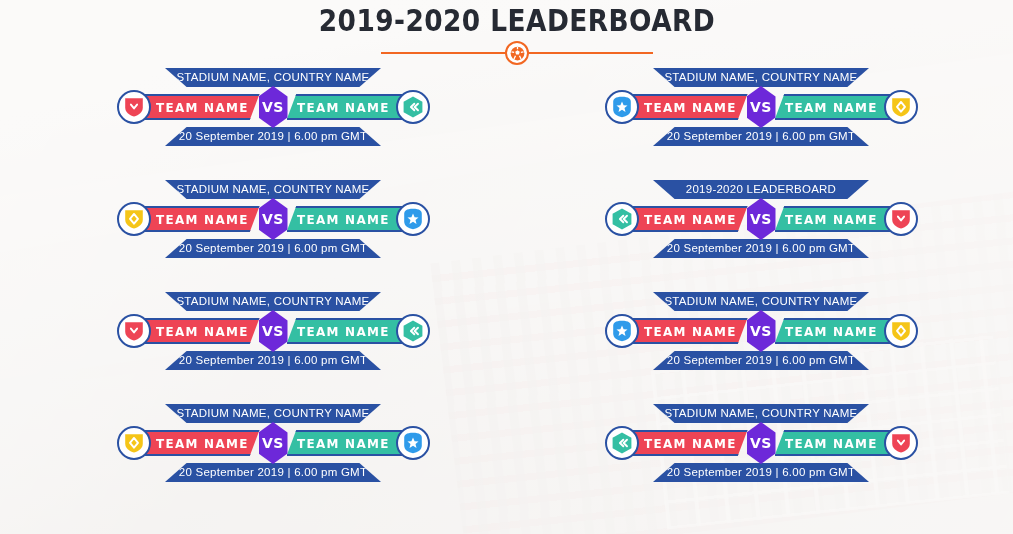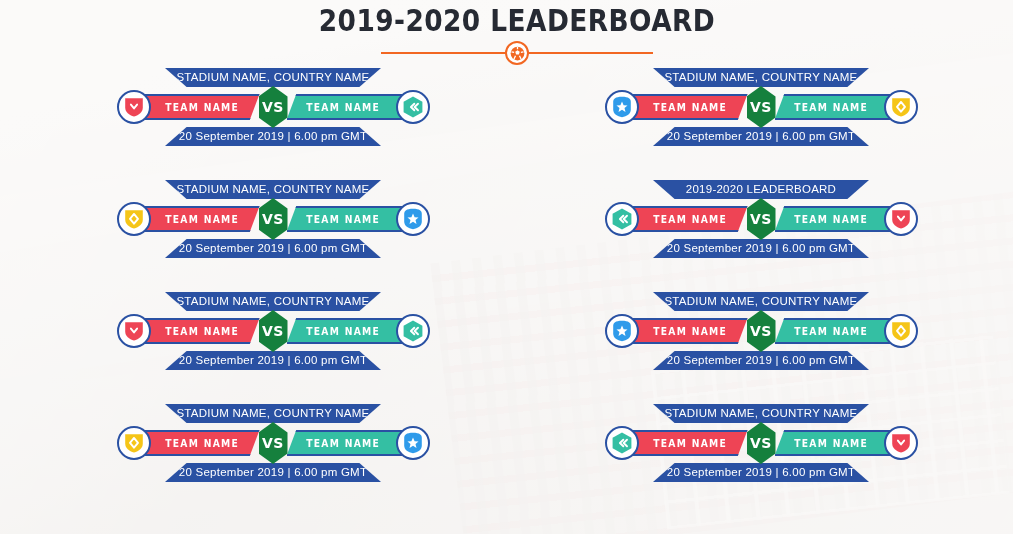--- a/index.html
+++ b/index.html
@@ -176,21 +176,21 @@
     z-index: 3;
   }
 
   .teambar {
     height: 26px;
     width: 122px;
     display: flex;
     align-items: center;
     color: #fff;
     font-family: "DejaVu Sans", sans-serif;
-    font-size: 10px;
+    font-size: 13px;
     font-weight: 700;
     letter-spacing: 1.4px;
     border-top: 2.5px solid #2a51a3;
     border-bottom: 2.5px solid #2a51a3;
     white-space: nowrap;
   }
   .teambar span { display: block; transform: scaleX(0.92); }
 
   .teambar.home {
     background: #ee4455;
@@ -205,21 +205,21 @@
     clip-path: polygon(8% 0, 100% 0, 100% 100%, 0% 100%);
     justify-content: center;
     padding-left: 8px;
     margin-right: -13px;
     padding-right: 16px;
   }
 
   .vs {
     width: 29px;
     height: 42px;
-    background: #15803d;
+    background: #6d28d9;
     clip-path: polygon(50% 0%, 100% 25%, 100% 75%, 50% 100%, 0% 75%, 0% 25%);
     display: flex;
     align-items: center;
     justify-content: center;
     color: #fff;
     font-family: "DejaVu Sans", sans-serif;
     font-weight: 700;
     font-size: 14px;
     letter-spacing: .5px;
     z-index: 4;

